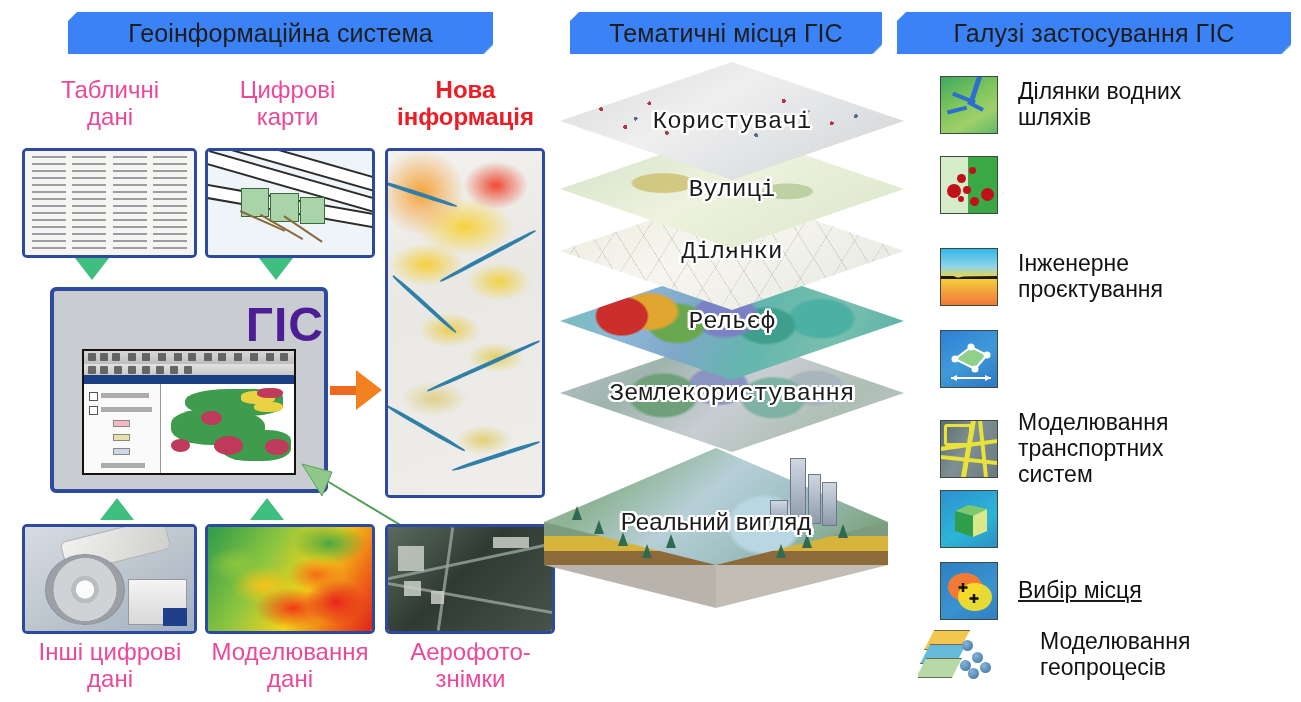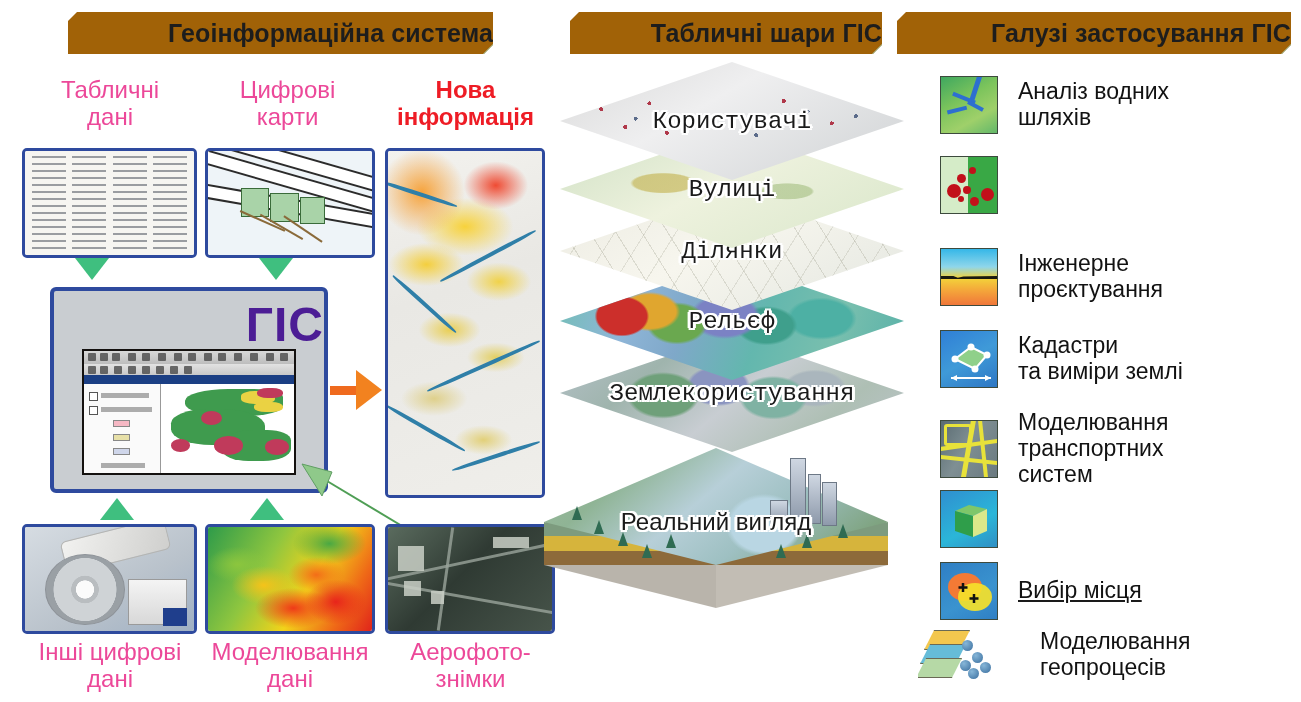--- a/index.html
+++ b/index.html
@@ -12,25 +12,25 @@
     height: 702px;
     position: relative;
     overflow: hidden;
     font-family: "Liberation Sans", sans-serif;
     color: #1a1a1a;
   }
 
   
   .banner {
     position: absolute;
-    background: #a16207;
+    background: #3b82f6;
     display: flex;
     align-items: center;
-    justify-content: flex-end;
-    font-weight: bold;
+    justify-content: center;
+    font-weight: normal;
     font-size: 25px;
     color: #1d1d1d;
     letter-spacing: 0.1px;
     clip-path: polygon(9px 0, 100% 0, 100% calc(100% - 9px), calc(100% - 9px) 100%, 0 100%, 0 9px);
   }
   .banner::after {
     content: "";
     position: absolute;
     right: 0; bottom: 0;
     width: 10px; height: 10px;
@@ -276,21 +276,21 @@
   .geo-node { position:absolute; width:11px; height:11px; border-radius:50%;
       background:radial-gradient(circle at 35% 32%, #86b6d8, #3a6e9e); }
 </style>
 </head>
 <body>
 
 <div class="banner" id="banner-gis" style="left:68px; top:12px; width:425px; height:42px;">
   <span>Геоінформаційна система</span>
 </div>
 <div class="banner" id="banner-layers" style="left:570px; top:12px; width:312px; height:42px;">
-  <span>Табличні шари ГІС</span>
+  <span>Тематичні місця ГІС</span>
 </div>
 <div class="banner" id="banner-apps" style="left:897px; top:12px; width:394px; height:42px;">
   <span>Галузі застосування ГІС</span>
 </div>
 
 <div class="col-label" style="left:20px; top:76px; width:180px; white-space:pre-line;">Табличні
 дані</div>
 <div class="col-label" style="left:205px; top:76px; width:165px; white-space:pre-line;">Цифрові
 карти</div>
 <div class="col-label red" style="left:378px; top:76px; width:175px; white-space:pre-line;">Нова
@@ -483,21 +483,21 @@
   <div id="real-label" style="top:60px;">Реальний вигляд</div>
 </div>
 
 <div class="app-row" style="left:940px; top:76px;">
   <div class="app-icon ic-water">
     <span class="w" style="left:58%; top:-4%; width:5px; height:50%; transform:rotate(18deg);"></span>
     <span class="w" style="left:20%; top:34%; width:42%; height:4px; transform:rotate(22deg);"></span>
     <span class="w" style="left:10%; top:56%; width:36%; height:4px; transform:rotate(-14deg);"></span>
     <span class="w" style="left:46%; top:48%; width:30%; height:4px; transform:rotate(28deg);"></span>
   </div>
-  <div class="app-text">Аналіз водних
+  <div class="app-text">Ділянки водних
 шляхів</div>
 </div>
 
 <div class="app-row" style="left:940px; top:156px;">
   <div class="app-icon ic-emerg">
     <span class="d" style="left:10%; top:48%; width:14px; height:14px;"></span>
     <span class="d" style="left:28%; top:30%; width:9px; height:9px;"></span>
     <span class="d" style="left:50%; top:18%; width:7px; height:7px;"></span>
     <span class="d" style="left:40%; top:52%; width:8px; height:8px;"></span>
     <span class="d" style="left:30%; top:70%; width:6px; height:6px;"></span>
@@ -520,22 +520,20 @@
       <polygon points="14,28 30,16 46,24 34,38" fill="#8fd08a" stroke="#ffffff" stroke-width="2"></polygon>
       <circle cx="14" cy="28" r="3.5" fill="#ffffff"></circle>
       <circle cx="30" cy="16" r="3.5" fill="#ffffff"></circle>
       <circle cx="46" cy="24" r="3.5" fill="#ffffff"></circle>
       <circle cx="34" cy="38" r="3.5" fill="#ffffff"></circle>
       <line x1="10" y1="47" x2="50" y2="47" stroke="#ffffff" stroke-width="2"></line>
       <polygon points="10,47 16,44 16,50" fill="#ffffff"></polygon>
       <polygon points="50,47 44,44 44,50" fill="#ffffff"></polygon>
     </svg>
   </div>
-  <div class="app-text">Кадастри
-та виміри землі</div>
 </div>
 
 <div class="app-row" style="left:940px; top:410px;">
   <div class="app-icon ic-trans">
     <span class="r" style="left:44%; top:-10%; width:5px; height:120%; transform:rotate(10deg);"></span>
     <span class="r" style="left:72%; top:-10%; width:4px; height:120%; transform:rotate(-6deg);"></span>
     <span class="r" style="left:-10%; top:40%; width:120%; height:4px; transform:rotate(-8deg);"></span>
     <span class="r" style="left:-10%; top:66%; width:120%; height:4px; transform:rotate(6deg);"></span>
     <span class="r" style="left:6%; top:6%; width:22px; height:16px; border:3px solid #e8e23a; background:transparent; border-radius:3px;"></span>
   </div>

